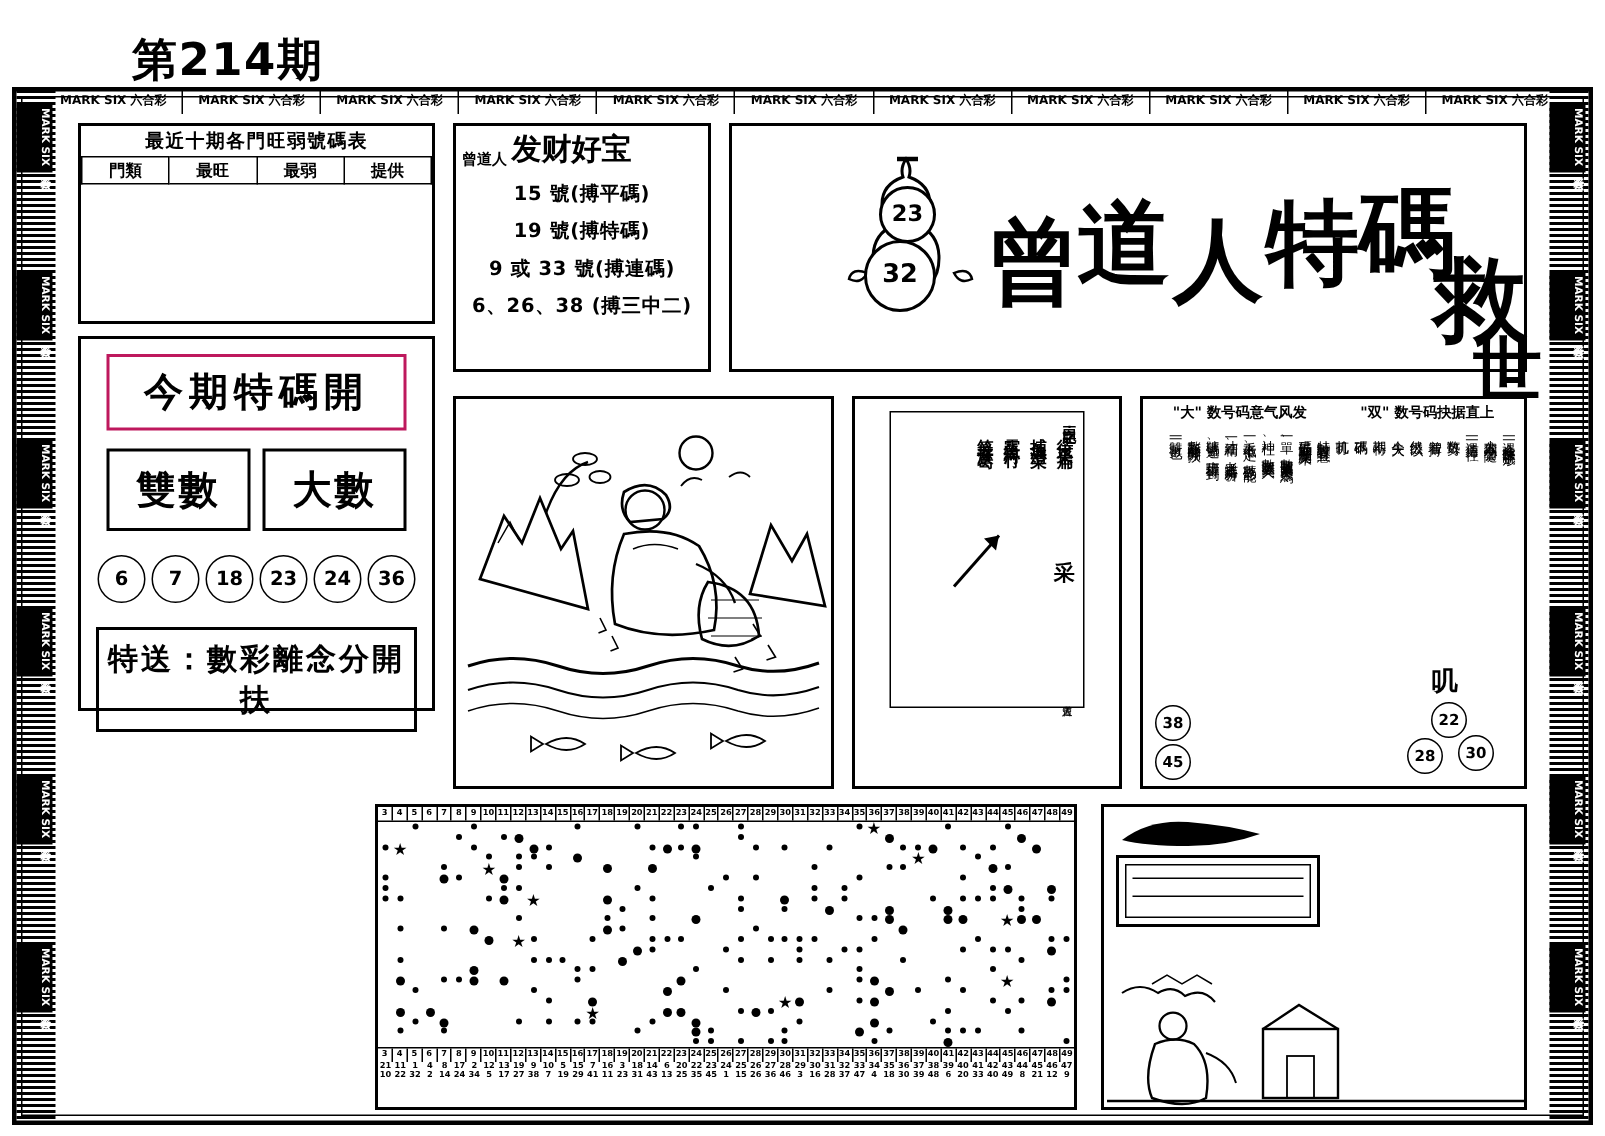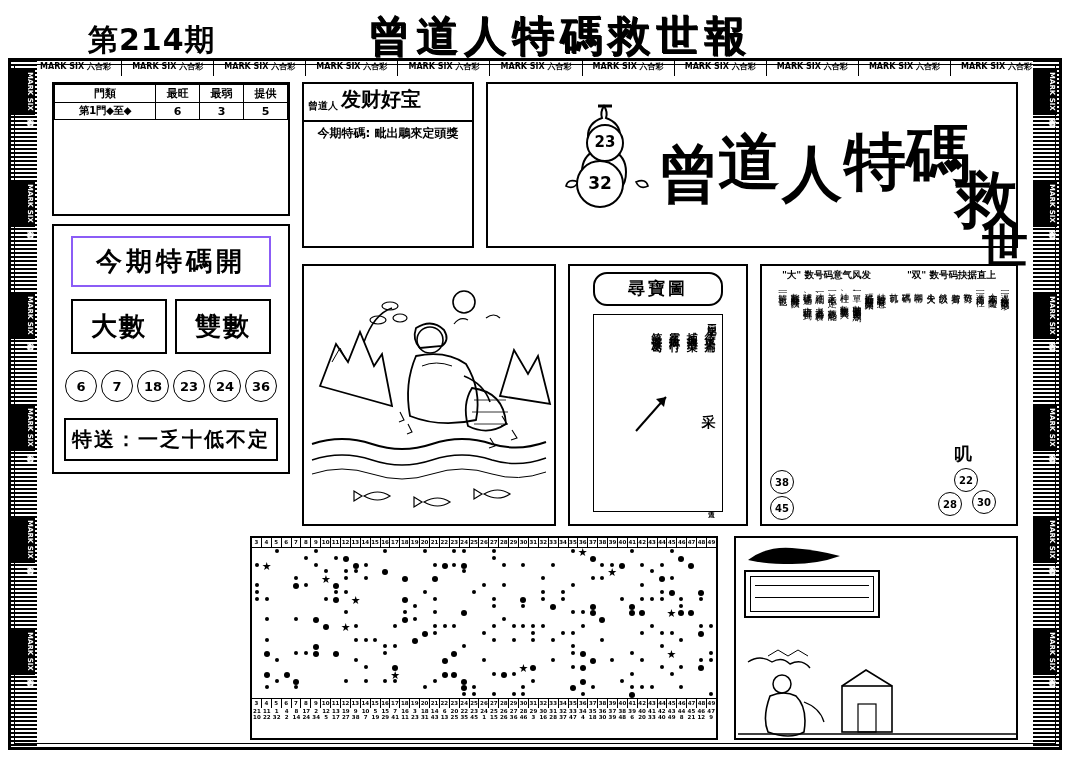--- a/index.html
+++ b/index.html
@@ -59,21 +59,21 @@
   .bigchars span{position:absolute;font-family:"DejaVu Serif",serif;font-weight:bold;color:#000;}
   .bc1{left:2px;top:42px;font-size:62px;}
   .bc2{left:62px;top:30px;font-size:62px;}
   .bc3{left:126px;top:44px;font-size:60px;}
   .bc4{left:188px;top:30px;font-size:62px;}
   .bc5{left:250px;top:22px;font-size:64px;}
   .bc6{left:300px;top:68px;font-size:62px;}
 
   
   #today{left:18px;top:146px;width:238px;height:250px;}
-  #today .t1{margin:10px auto 0;width:196px;border:2px solid #8b5cf6;text-align:center;font-size:26px;font-weight:bold;padding:6px 0;letter-spacing:4px;}
+  #today .t1{margin:10px auto 0;width:196px;border:2px solid #be185d;text-align:center;font-size:26px;font-weight:bold;padding:6px 0;letter-spacing:4px;}
   #today .two{display:flex;justify-content:center;gap:8px;margin-top:12px;}
   #today .two div{border:2px solid #000;width:92px;text-align:center;font-size:26px;font-weight:bold;padding:8px 0;letter-spacing:2px;}
   #today .balls{display:flex;justify-content:center;gap:4px;margin-top:16px;}
   #today .balls .b{width:30px;height:30px;border:1.5px solid #000;border-radius:50%;font-size:13px;font-weight:bold;
                    display:flex;align-items:center;justify-content:center;}
   #today .special{margin:16px 10px 0;border:2px solid #000;text-align:center;font-size:20px;font-weight:bold;padding:6px 0;letter-spacing:2px;}
 
   
   #pic{left:268px;top:186px;width:254px;height:262px;}
   #pic svg{display:block;}
@@ -123,21 +123,20 @@
   #br .caption{position:absolute;left:12px;top:80px;width:118px;height:26px;border:2px solid #000;text-align:center;
                line-height:24px;font-size:15px;font-weight:bold;letter-spacing:4px;}
   #br svg{position:absolute;left:2px;top:104px;}
 </style>
 </head>
 <body>
 
 <div class="page">
 
   <div class="issue">第214期</div>
-  <div class="masthead">曾道人特碼救世報</div>
 
   <div class="sideband left"></div>
   <div class="sideband right"></div>
   <div class="frame"></div>
 
   <div class="topstrip" id="topstrip">
       <div class="cell">MARK SIX 六合彩</div>
       <div class="cell">MARK SIX 六合彩</div>
       <div class="cell">MARK SIX 六合彩</div>
       <div class="cell">MARK SIX 六合彩</div>
@@ -146,46 +145,46 @@
       <div class="cell">MARK SIX 六合彩</div>
       <div class="cell">MARK SIX 六合彩</div>
       <div class="cell">MARK SIX 六合彩</div>
       <div class="cell">MARK SIX 六合彩</div>
       <div class="cell">MARK SIX 六合彩</div>
     </div>
 
   <div class="content">
 
     <div class="panel" id="tbl">
+      <div class="ttl">最近十期各門旺弱號碼表</div>
       <table class="stats">
         <thead>
             <tr id="st-head">
               <th>門類</th>
               <th>最旺</th>
               <th>最弱</th>
               <th>提供</th>
             </tr>
           </thead>
         <tbody id="st-body">
-            <tr>
-              <td class="lbl">第1門◆至◆</td>
-              <td>6</td>
-              <td>3</td>
-              <td>5</td>
-            </tr>
           </tbody>
       </table>
     </div>
 
     <div class="panel" id="tips">
       <div class="hdr">
         <span class="small">曾道人</span>
         <span class="big">发财好宝</span>
       </div>
-      <div class="foot">今期特碼: 毗出鵰來定頭獎</div>
+      <div id="tips-lines">
+          <div class="line">15 號(搏平碼)</div>
+          <div class="line">19 號(搏特碼)</div>
+          <div class="line">9 或 33 號(搏連碼)</div>
+          <div class="line">6、26、38 (搏三中二)</div>
+        </div>
     </div>
 
     <div class="panel" id="bigtitle">
       <div class="gourd">
         <svg width="90" height="130" viewBox="0 0 90 130">
           <path d="M40 8 q-4 6 -2 12 q-14 5 -14 18 q0 10 8 14 q-14 6 -14 22 q0 22 22 22 q22 0 22 -22 q0 -16 -14 -22 q8 -4 8 -14 q0 -13 -14 -18 q2 -6 -2 -12 z" fill="none" stroke="#000" stroke-width="2"></path>
           <path d="M34 8 h14" stroke="#000" stroke-width="3"></path>
           <path d="M14 84 q-10 -4 -12 4 q8 4 12 -4 z" fill="none" stroke="#000" stroke-width="1.6"></path>
           <path d="M72 84 q10 -4 12 4 q-8 4 -12 -4 z" fill="none" stroke="#000" stroke-width="1.6"></path>
         </svg>
@@ -199,32 +198,32 @@
         <span class="bc4">特</span>
         <span class="bc5">碼</span>
         <span class="bc6">救</span>
         <span style="left:326px;top:126px;font-size:46px;">世</span>
       </div>
     </div>
 
     <div class="panel" id="today">
       <div class="t1">今期特碼開</div>
       <div class="two">
+        <div>雙數</div>
         <div>大數</div>
-        <div>雙數</div>
       </div>
       <div class="balls" id="today-balls">
           <div class="b">6</div>
           <div class="b">7</div>
           <div class="b">18</div>
           <div class="b">23</div>
           <div class="b">24</div>
           <div class="b">36</div>
         </div>
-      <div class="special">特送：一乏十低不定</div>
+      <div class="special">特送：數彩離念分開扶</div>
     </div>
 
     <div class="panel" id="pic">
       <svg width="250" height="258" viewBox="0 0 250 258">
         <circle cx="160" cy="36" r="11" fill="none" stroke="#000" stroke-width="1.6"></circle>
         <path d="M150 58 q6 -8 14 -4" fill="none" stroke="#000" stroke-width="1.2"></path>
         <path d="M182 52 q8 -6 14 0" fill="none" stroke="#000" stroke-width="1.2"></path>
 
         <path d="M16 120 l16 -42 l12 18 l12 -30 l14 34 l8 -12 l10 52 z" fill="none" stroke="#000" stroke-width="1.8"></path>
         <path d="M28 96 l8 -14 l6 12" fill="none" stroke="#000" stroke-width="1"></path>
@@ -257,21 +256,20 @@
           <path d="M96 146 l4 8 l-5 2"></path>
             <path d="M104 158 l4 8 l-5 2"></path>
           <path d="M198 150 l5 8 l-6 2"></path>
             <path d="M208 164 l5 8 l-6 2"></path>
           <path d="M186 172 l5 8 l-6 2"></path>
         </g>
       </svg>
     </div>
 
     <div class="panel" id="scroll">
-      <div class="stitle">尋寶圖</div>
       <div class="inner">
         <div style="position:absolute;right:4px;top:4px;writing-mode:vertical-rl;font-size:9px;font-weight:bold;">一字記之曰：</div>
         <div style="position:absolute;right:4px;top:88px;writing-mode:vertical-rl;font-size:14px;font-weight:bold;">采</div>
         <div class="poem" id="scroll-poem">
             <div class="col">待水采扁</div>
             <div class="col">捕魚清菜</div>
             <div class="col">露魚河竹</div>
             <div class="col">笑群溪葛</div>
           </div>
         <svg style="position:absolute;left:38px;top:72px;" width="44" height="48" viewBox="0 0 44 48">

